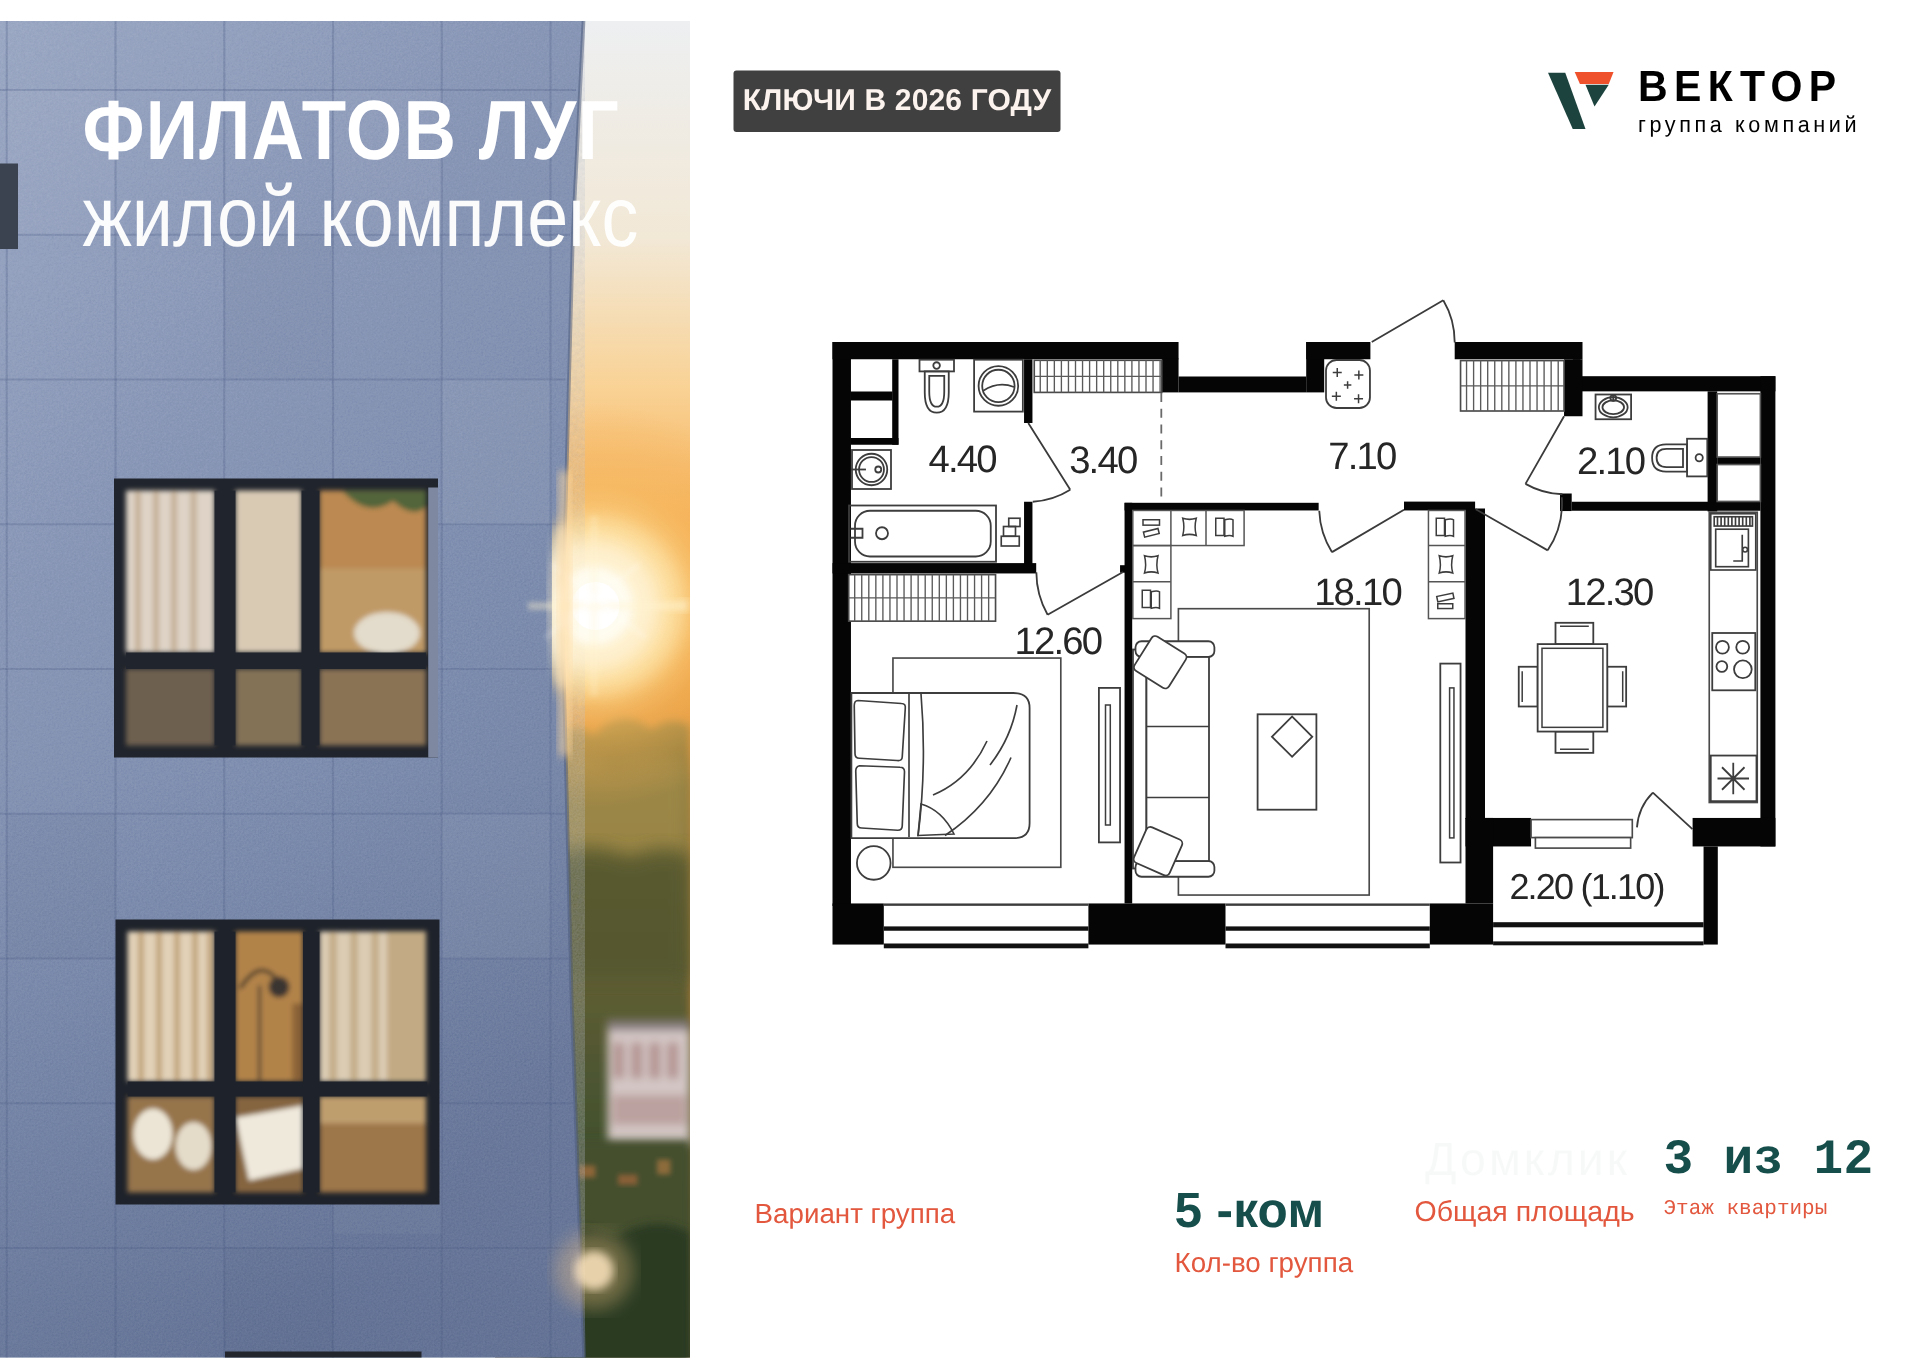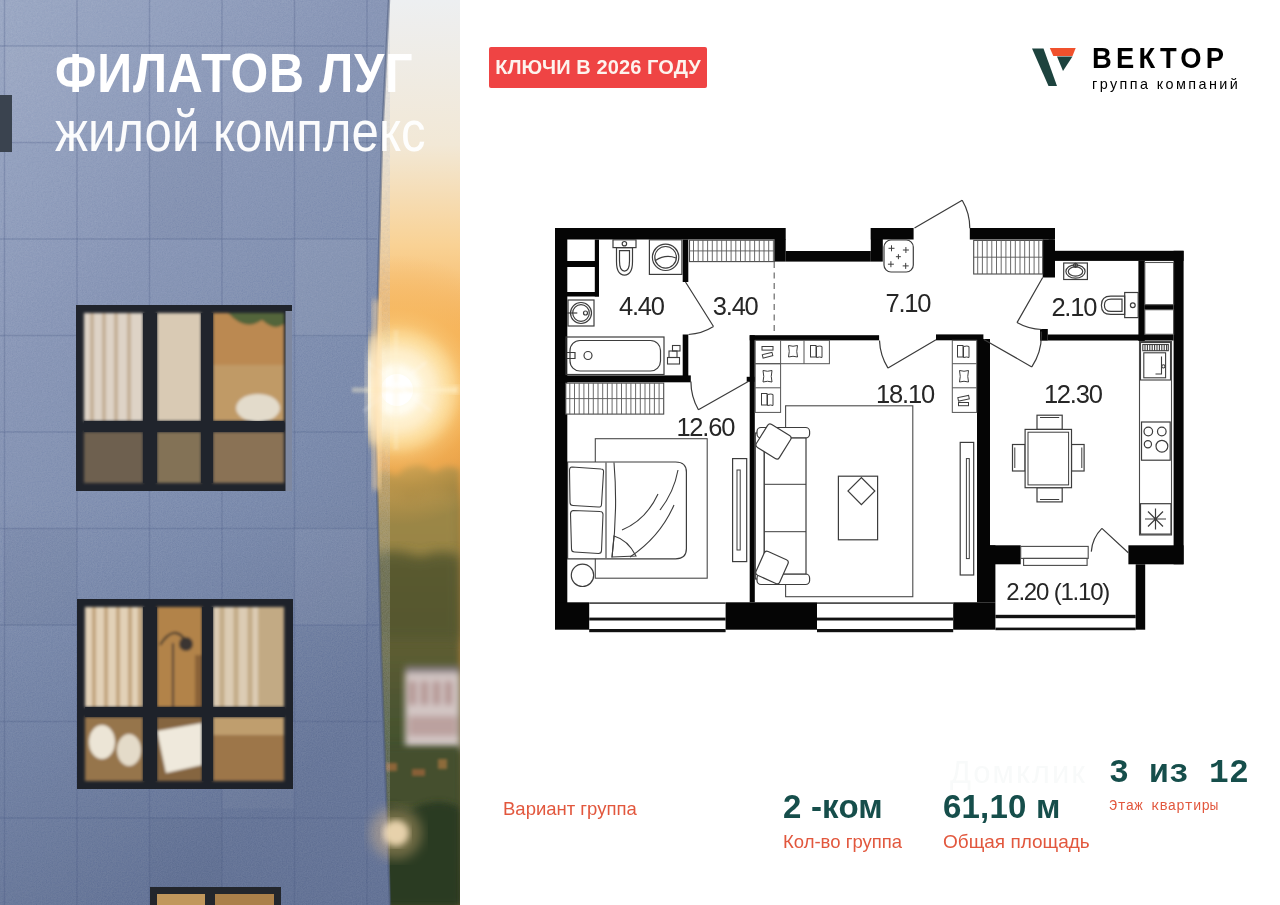--- a/index.html
+++ b/index.html
@@ -3,21 +3,21 @@
 <meta charset="utf-8">
 <style>
   html,body{margin:0;padding:0;}
   body{width:1280px;height:905px;background:#ffffff;position:relative;overflow:hidden;
        font-family:"Liberation Sans", sans-serif;}
   .abs{position:absolute;}
 </style>
 </head>
 <body>
 
-<div class="abs" id="photo" style="left:0;top:0;width:460px;height:741px;">
+<div class="abs" id="photo" style="left:0;top:14px;width:460px;height:741px;">
 <svg width="460" height="905" viewBox="0 0 460 905">
   <defs>
     <linearGradient id="sky" x1="0" y1="0" x2="0" y2="1">
       <stop offset="0" stop-color="#edeff1"></stop>
       <stop offset="0.16" stop-color="#f2e8d6"></stop>
       <stop offset="0.27" stop-color="#f9d295"></stop>
       <stop offset="0.37" stop-color="#f6b158"></stop>
       <stop offset="0.47" stop-color="#ee9e40"></stop>
       <stop offset="0.60" stop-color="#cd8c3e"></stop>
       <stop offset="1" stop-color="#6b5b33"></stop>
@@ -212,21 +212,21 @@
   <circle cx="396" cy="833" r="26" fill="#f6c887" opacity="0.35" filter="url(#blur6)"></circle>
 </svg>
 
 
 <div class="abs" style="left:55px;top:40px;width:400px;color:#ffffff;">
   <div id="t1" style="font-size:56px;font-weight:bold;letter-spacing:1px;white-space:nowrap;transform-origin:0 0;transform:scale(0.865,1);">ФИЛАТОВ ЛУГ</div>
   <div id="t2" style="font-size:57px;margin-top:-7px;white-space:nowrap;transform-origin:0 0;opacity:0.97;transform:scale(0.8625,1);">жилой комплекс</div>
 </div>
 </div>
 
-<div class="abs" style="left:489px;top:47px;width:218px;height:41px;background:#ef4444;border-radius:2px;
+<div class="abs" style="left:489px;top:47px;width:218px;height:41px;background:#404040;border-radius:2px;
      display:flex;align-items:center;justify-content:center;">
   <span style="color:#fdf3ee;font-size:20px;font-weight:bold;letter-spacing:0.1px;white-space:nowrap;">КЛЮЧИ В 2026 ГОДУ</span>
 </div>
 
 <div class="abs" style="left:1030px;top:46px;">
   <svg width="210" height="50" viewBox="0 0 210 50">
 
     <polygon points="2,2.5 13.5,2.5 27,40 18.5,40" fill="#1d433e"></polygon>
     <polygon points="19.8,2 45.7,2 42.5,10 23.3,10" fill="#f0512d"></polygon>
     <polygon points="27,10.5 42.5,10.5 33,25" fill="#1d433e"></polygon>
@@ -545,23 +545,22 @@
   <text x="1057.7" y="599.5" font-size="24">2.20 (1.10)</text>
 </g>
 </svg>
 
 <div class="abs" style="left:950px;top:755px;font-size:31px;color:#9fb3b1;opacity:0.07;letter-spacing:2px;">Домклик</div>
 
 <div class="abs" style="left:503px;top:790px;">
   <div style="font-size:18.5px;color:#e2573d;margin-top:8px;">Вариант группа</div>
 </div>
 <div class="abs" style="left:783px;top:790px;">
-  <div style="font-size:33px;font-weight:bold;color:#164e4b;line-height:33px;letter-spacing:0.2px;">2 -ком</div>
+  <div style="font-size:33px;font-weight:bold;color:#164e4b;line-height:33px;letter-spacing:0.2px;">5 -ком</div>
   <div style="font-size:18.5px;color:#e2573d;margin-top:8px;">Кол-во группа</div>
 </div>
 <div class="abs" style="left:943px;top:790px;">
-  <div style="font-size:33px;font-weight:bold;color:#164e4b;line-height:33px;letter-spacing:0.2px;">61,10 м</div>
   <div style="font-size:19px;color:#e2573d;margin-top:8px;">Общая площадь</div>
 </div>
 <div class="abs" style="left:1109px;top:757px;font-family:Liberation Mono, monospace;">
   <div style="font-size:33px;font-weight:bold;color:#164e4b;line-height:33px;letter-spacing:0.2px;">3 из 12</div>
   <div style="font-size:14px;color:#e2573d;margin-top:8px;">Этаж квартиры</div>
 </div>
 
 </body></html>

